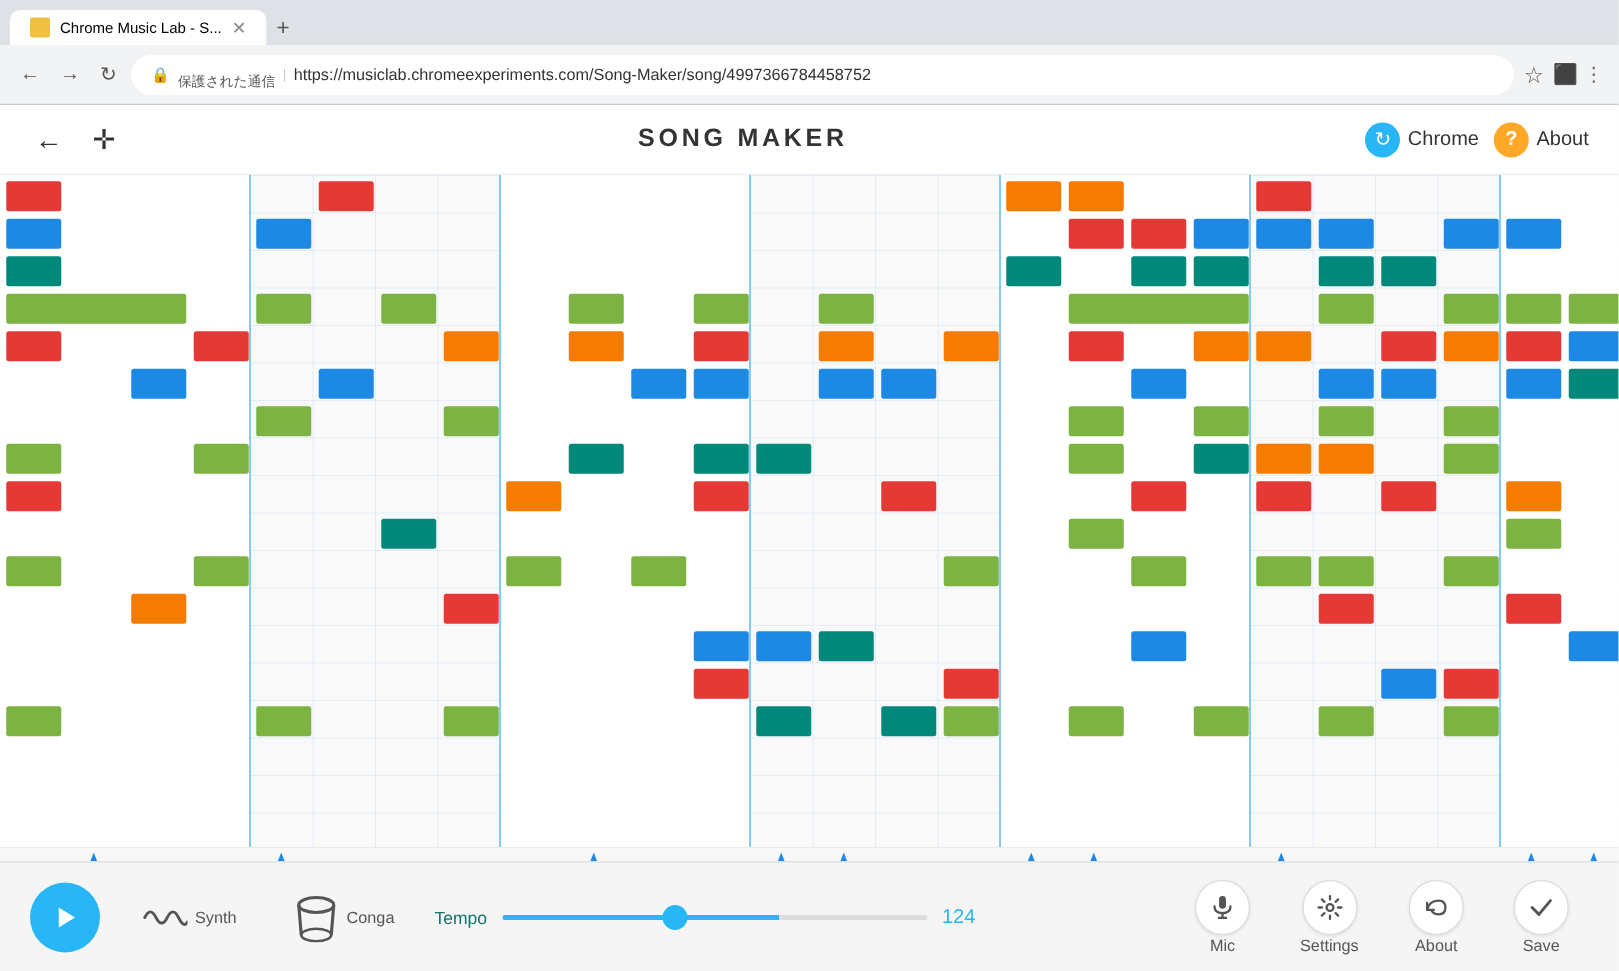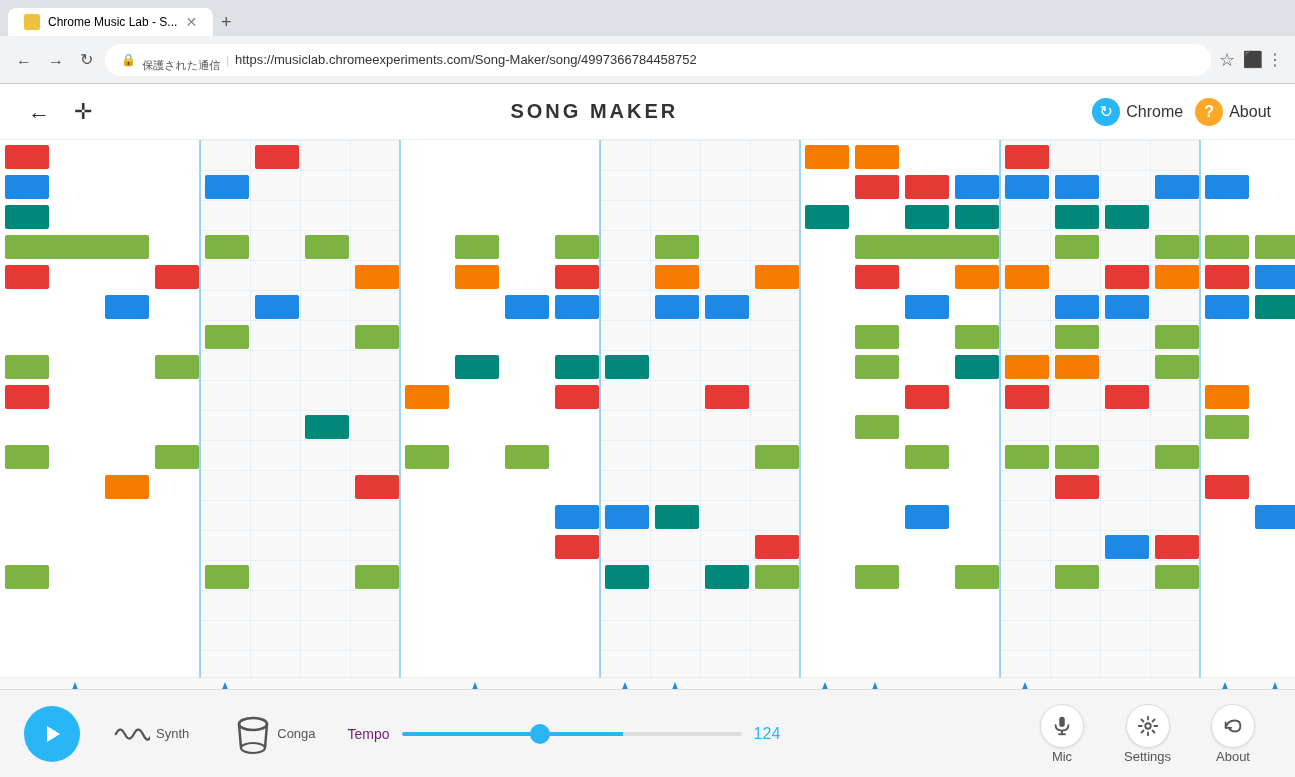--- a/index.html
+++ b/index.html
@@ -74,21 +74,21 @@
       color: #555;
     }
     .instrument-label { font-size: 13px; color: #555; }
 
     .tempo-section {
       display: flex;
       align-items: center;
       gap: 12px;
       flex: 1;
     }
-    .tempo-label { font-size: 14px; color: #701a75; }
+    .tempo-label { font-size: 14px; color: #0f766e; }
     .tempo-slider {
       flex: 1;
       max-width: 340px;
       -webkit-appearance: none;
       height: 4px;
       border-radius: 2px;
       background: linear-gradient(to right, #29b6f6 65%, #ddd 65%);
       outline: none;
       cursor: pointer;
     }
@@ -496,15 +496,23 @@
       <button class="ctrl-btn">
         <div class="ctrl-btn-icon">
           <svg viewBox="0 0 24 24" width="22" height="22">
             <path d="M4,8 L4,14 L10,14" fill="none" stroke="#555" stroke-width="2" stroke-linecap="round" stroke-linejoin="round"></path>
             <path d="M4,14 Q6,6 14,6 Q20,6 20,12 Q20,18 14,18 Q10,18 8,15" fill="none" stroke="#555" stroke-width="2" stroke-linecap="round"></path>
           </svg>
         </div>
         <span class="ctrl-btn-label">About</span>
       </button>
 
+      <button class="ctrl-btn">
+        <div class="ctrl-btn-icon">
+          <svg viewBox="0 0 24 24" width="22" height="22">
+            <path d="M4,12 L10,18 L20,6" fill="none" stroke="#555" stroke-width="2.5" stroke-linecap="round" stroke-linejoin="round"></path>
+          </svg>
+        </div>
+        <span class="ctrl-btn-label">Save</span>
+      </button>
     </div>
   </div>
 </div>
 
 </body></html>

